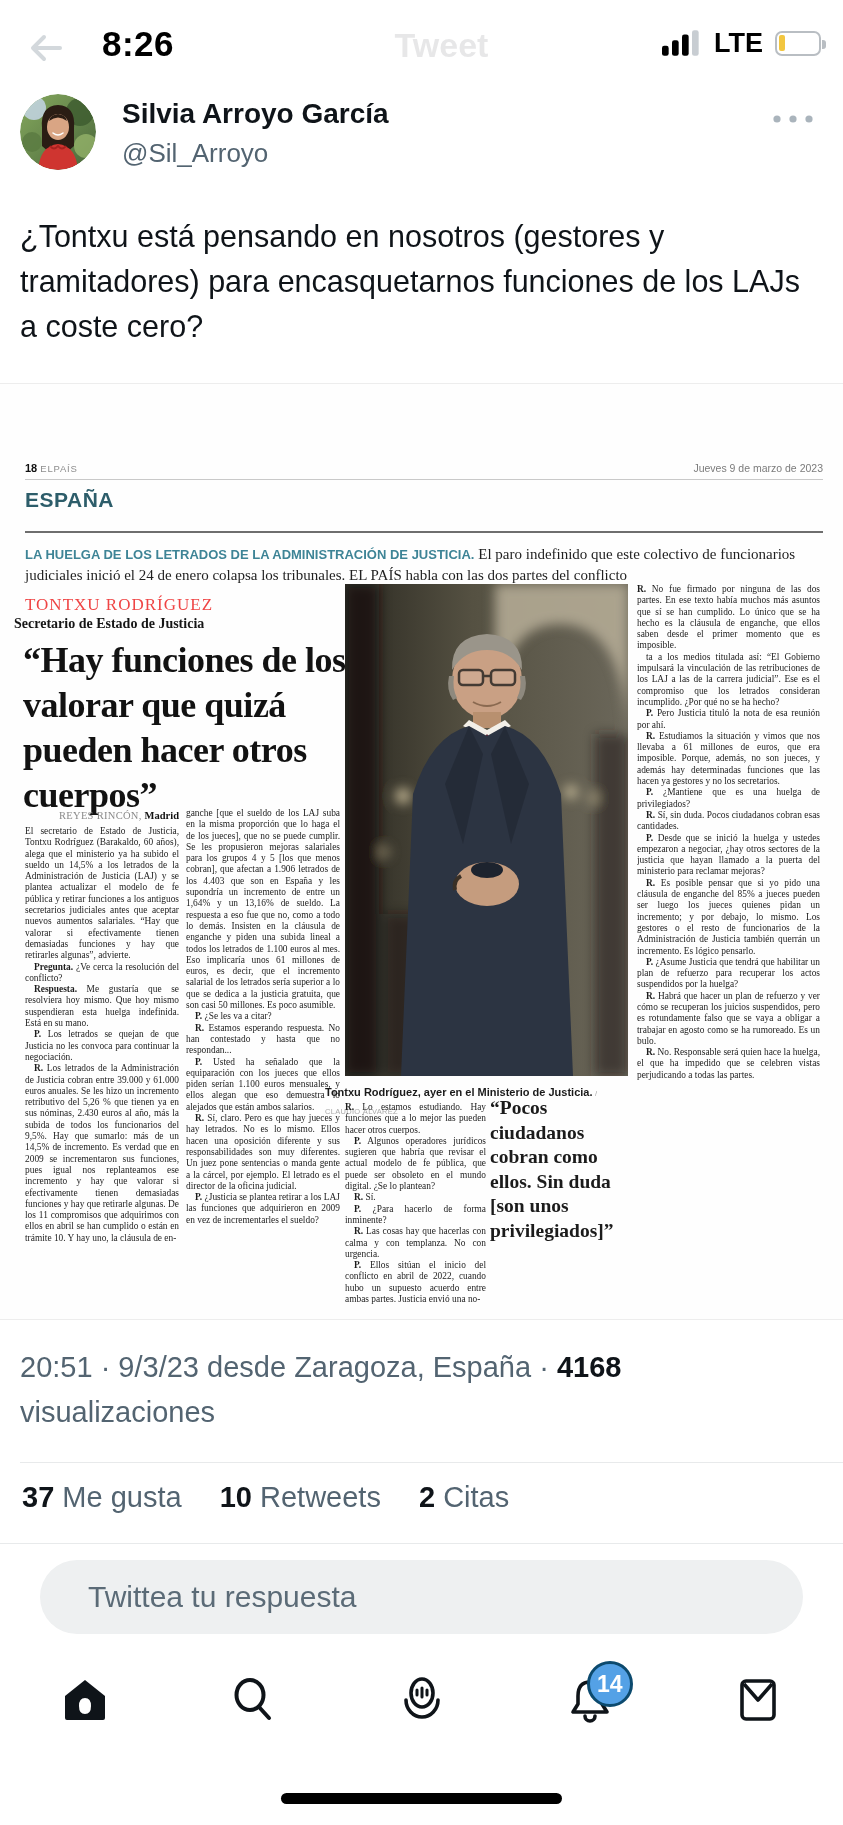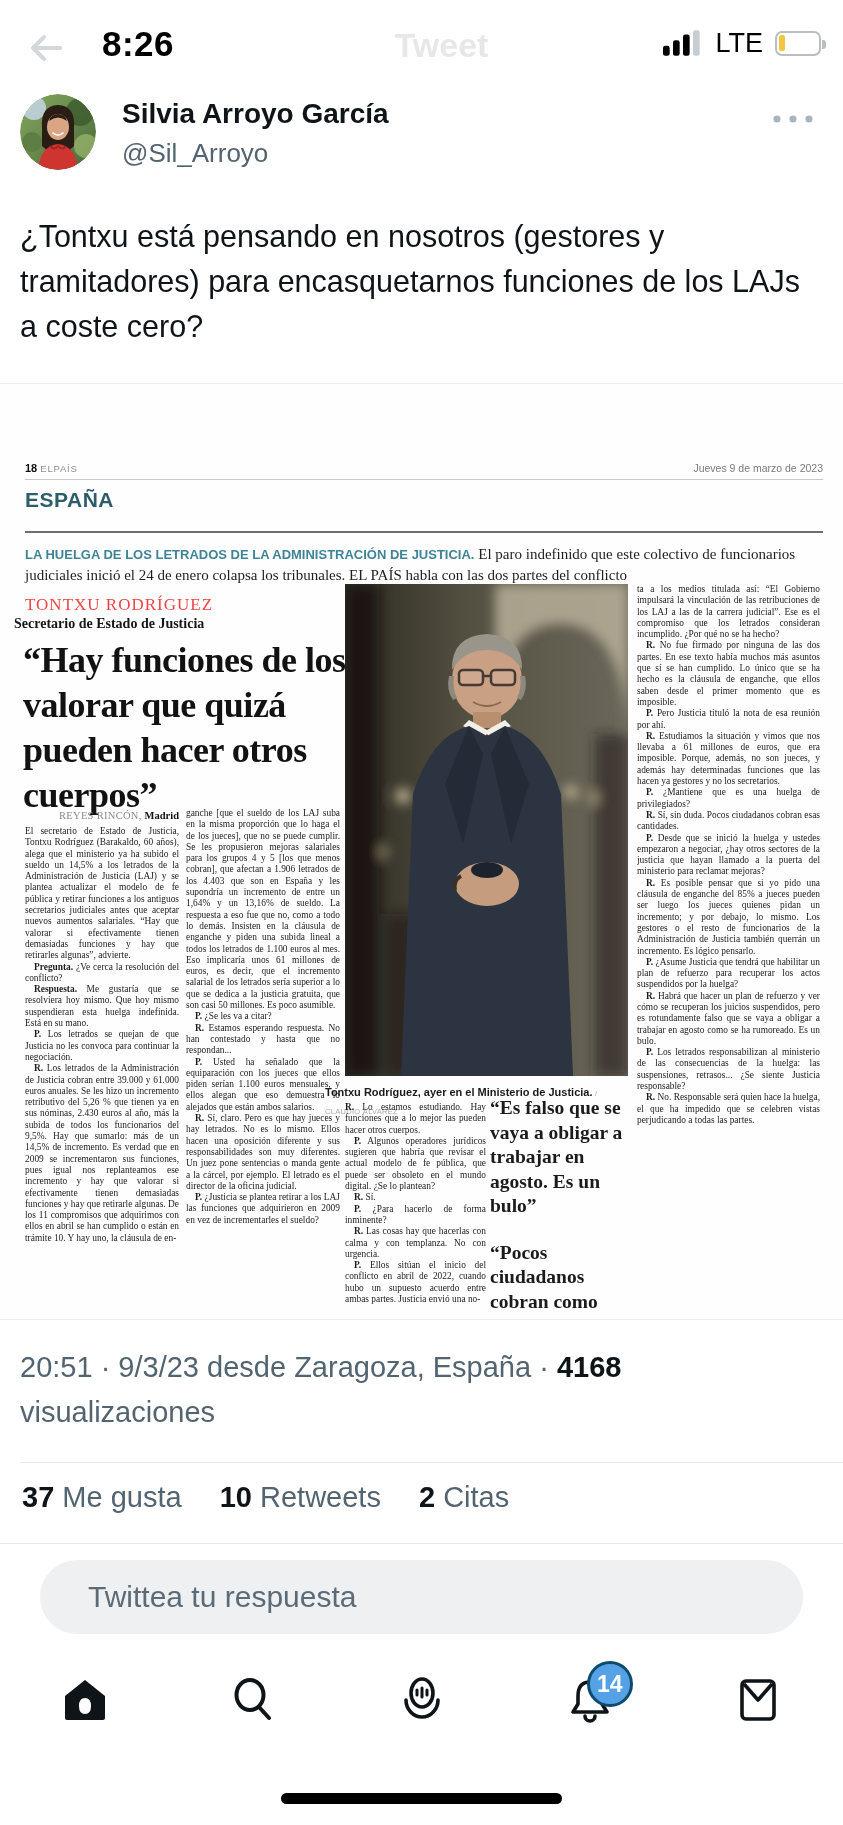--- a/index.html
+++ b/index.html
@@ -7,21 +7,21 @@
   body {
     width:843px; height:1825px; position:relative; overflow:hidden;
     font-family:"Liberation Sans", sans-serif; color:#0f1419;
   }
   
   .statusbar { position:absolute; top:0; left:0; width:843px; height:84px; background:#fff; }
   .back-btn { position:absolute; left:26px; top:28px; width:40px; height:40px; }
   .sb-time { position:absolute; left:102px; top:24px; font-size:35px; font-weight:bold; color:#000; letter-spacing:.5px; }
   .screen-title { position:absolute; left:0; right:0; top:26px; text-align:center; font-size:34px; font-weight:bold; color:rgba(15,20,25,.10);padding-left:40px; }
   .status-right { position:absolute; right:22px; top:28px; display:flex; align-items:center; gap:12px; }
-  .lte { font-size:27px; font-weight:400; color:#000; }
+  .lte { font-size:27px; font-weight:700; color:#000; }
   .battery { position:relative; width:46px; height:25px; border:2.5px solid #b9bec3; border-radius:7px; }
   .battery .fill { position:absolute; left:2px; top:2px; width:6px; height:16px; background:#f2c640; border-radius:2px; }
   .battery .nub { position:absolute; right:-7px; top:7px; width:4px; height:9px; background:#b9bec3; border-radius:0 3px 3px 0; }
   
   .tweet-head { position:absolute; top:92px; left:0; width:843px; height:100px; }
   .avatar { position:absolute; left:20px; top:2px; width:76px; height:76px; border-radius:50%; overflow:hidden; }
   .author { position:absolute; left:122px; top:6px; }
   .author .name { font-size:28px; font-weight:bold; color:#0f1419; }
   .author .handle { font-size:26px; color:#536471; margin-top:8px; }
   .more-btn { position:absolute; right:24px; top:12px; width:52px; height:30px; }
@@ -230,35 +230,33 @@
 
   <div class="np-col col3">
       <p><b>R.</b> Lo estamos estudiando. Hay funciones que a lo mejor las pueden hacer otros cuerpos.</p>
       <p><b>P.</b> Algunos operadores jurídicos sugieren que habría que revisar el actual modelo de fe pública, que puede ser obsoleto en el mundo digital. ¿Se lo plantean?</p>
       <p><b>R.</b> Sí.</p>
       <p><b>P.</b> ¿Para hacerlo de forma inminente?</p>
       <p><b>R.</b> Las cosas hay que hacerlas con calma y con templanza. No con urgencia.</p>
       <p><b>P.</b> Ellos sitúan el inicio del conflicto en abril de 2022, cuando hubo un supuesto acuerdo entre ambas partes. Justicia envió una no-</p>
     </div>
   <div class="np-quotes">
-      <p>“Es falso que se vaya a obligar a trabajar en agosto. Es un bulo”</p>
       <p>“Pocos ciudadanos cobran como ellos. Sin duda [son unos privilegiados]”</p>
     </div>
   <div class="np-col col4">
+      <p><b>R.</b> No fue firmado por ninguna de las dos partes. En ese texto había muchos más asuntos que sí se han cumplido. Lo único que se ha hecho es la cláusula de enganche, que ellos saben desde el primer momento que es imposible.</p>
       <p>ta a los medios titulada así: “El Gobierno impulsará la vinculación de las retribuciones de los LAJ a las de la carrera judicial”. Ese es el compromiso que los letrados consideran incumplido. ¿Por qué no se ha hecho?</p>
-      <p><b>R.</b> No fue firmado por ninguna de las dos partes. En ese texto había muchos más asuntos que sí se han cumplido. Lo único que se ha hecho es la cláusula de enganche, que ellos saben desde el primer momento que es imposible.</p>
       <p><b>P.</b> Pero Justicia tituló la nota de esa reunión por ahí.</p>
       <p><b>R.</b> Estudiamos la situación y vimos que nos llevaba a 61 millones de euros, que era imposible. Porque, además, no son jueces, y además hay determinadas funciones que las hacen ya gestores y no los secretarios.</p>
       <p><b>P.</b> ¿Mantiene que es una huelga de privilegiados?</p>
       <p><b>R.</b> Sí, sin duda. Pocos ciudadanos cobran esas cantidades.</p>
       <p><b>P.</b> Desde que se inició la huelga y ustedes empezaron a negociar, ¿hay otros sectores de la justicia que hayan llamado a la puerta del ministerio para reclamar mejoras?</p>
       <p><b>R.</b> Es posible pensar que si yo pido una cláusula de enganche del 85% a jueces pueden ser luego los jueces quienes pidan un incremento; y por debajo, lo mismo. Los gestores o el resto de funcionarios de la Administración de Justicia también querrán un incremento. Es lógico pensarlo.</p>
       <p><b>P.</b> ¿Asume Justicia que tendrá que habilitar un plan de refuerzo para recuperar los actos suspendidos por la huelga?</p>
       <p><b>R.</b> Habrá que hacer un plan de refuerzo y ver cómo se recuperan los juicios suspendidos, pero es rotundamente falso que se vaya a obligar a trabajar en agosto como se ha rumoreado. Es un bulo.</p>
-      <p><b>P.</b> Los letrados responsabilizan al ministerio de las consecuencias de la huelga: las suspensiones, retrasos... ¿Se siente Justicia responsable?</p>
       <p><b>R.</b> No. Responsable será quien hace la huelga, el que ha impedido que se celebren vistas perjudicando a todas las partes.</p>
     </div>
 </div>
 
 <div class="tweet-meta">
   <span>20:51</span><span> · </span><span>9/3/23</span><span> desde </span><span>Zaragoza, España</span><span> · </span><span class="views">4168</span><span> visualizaciones</span>
 </div>
 
 <div class="divider d1"></div>
 

